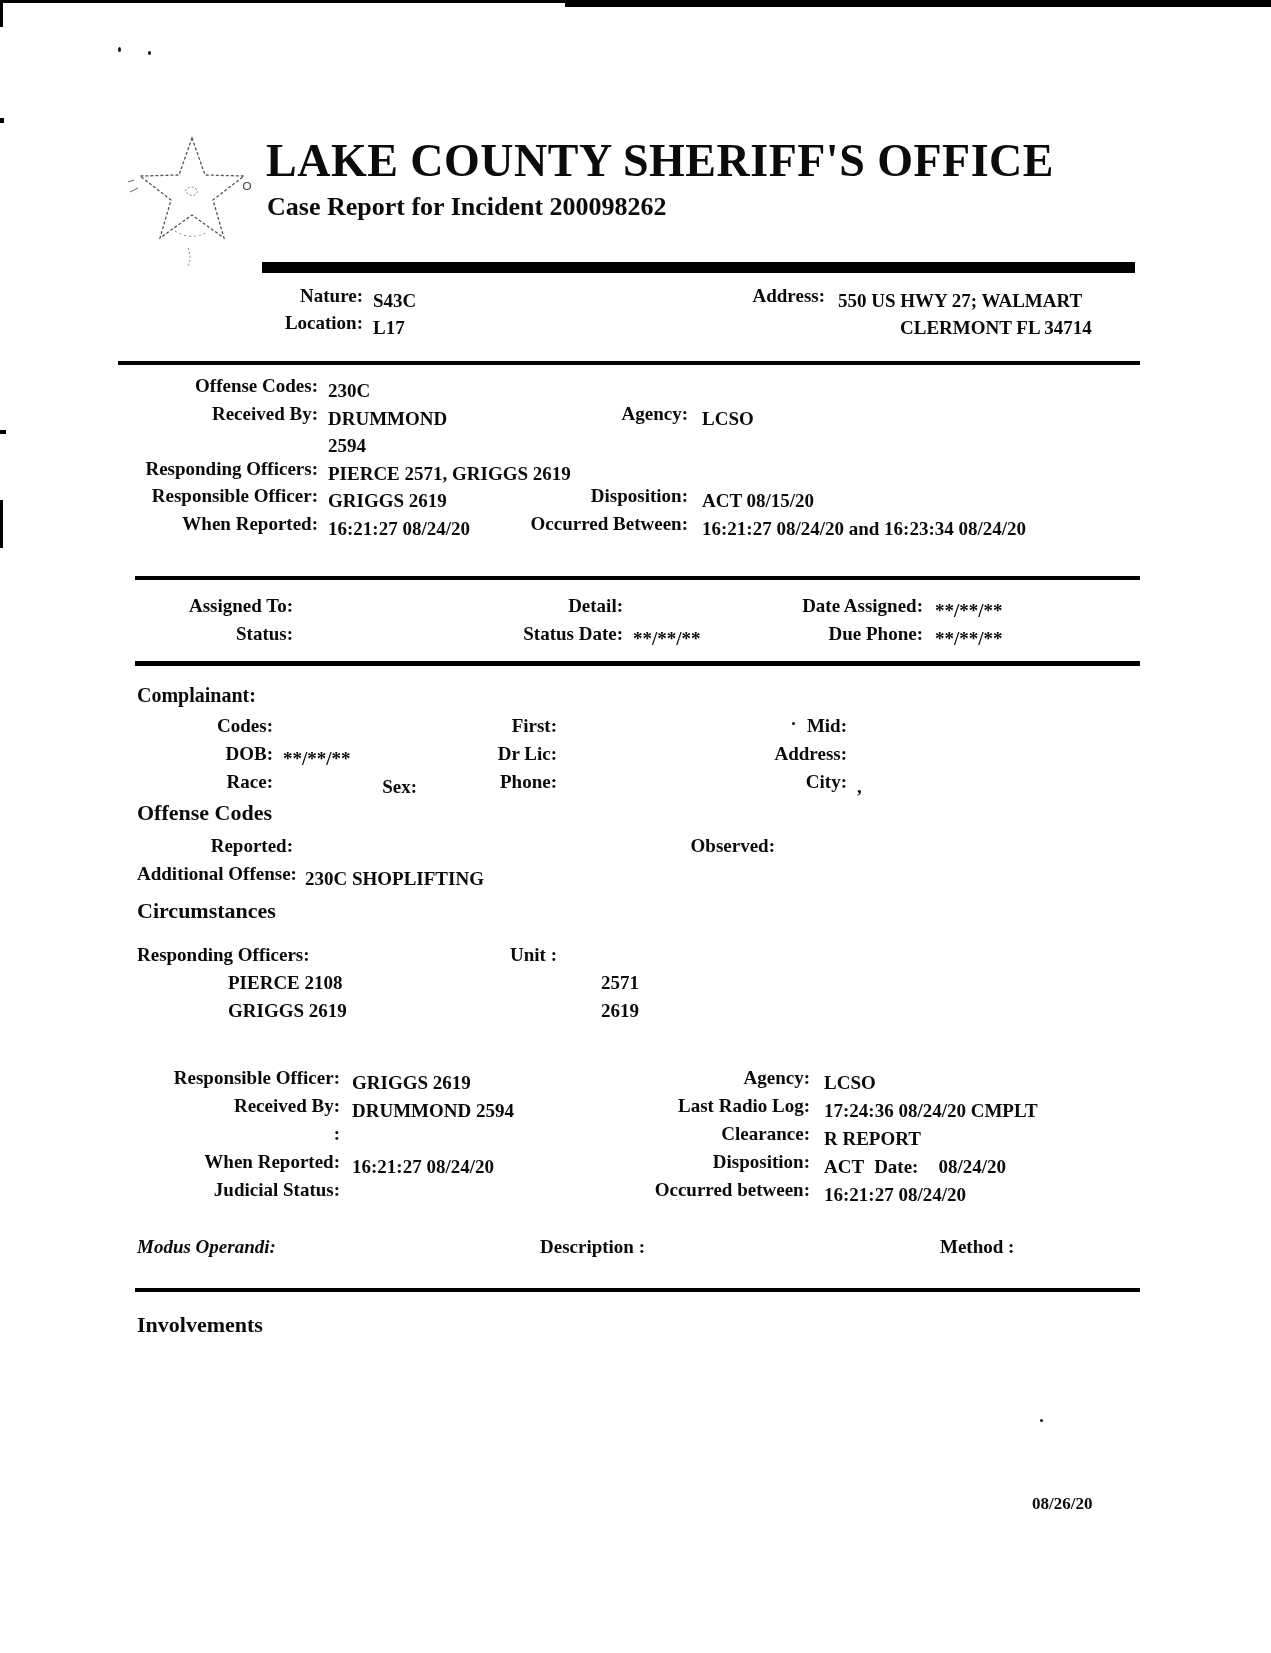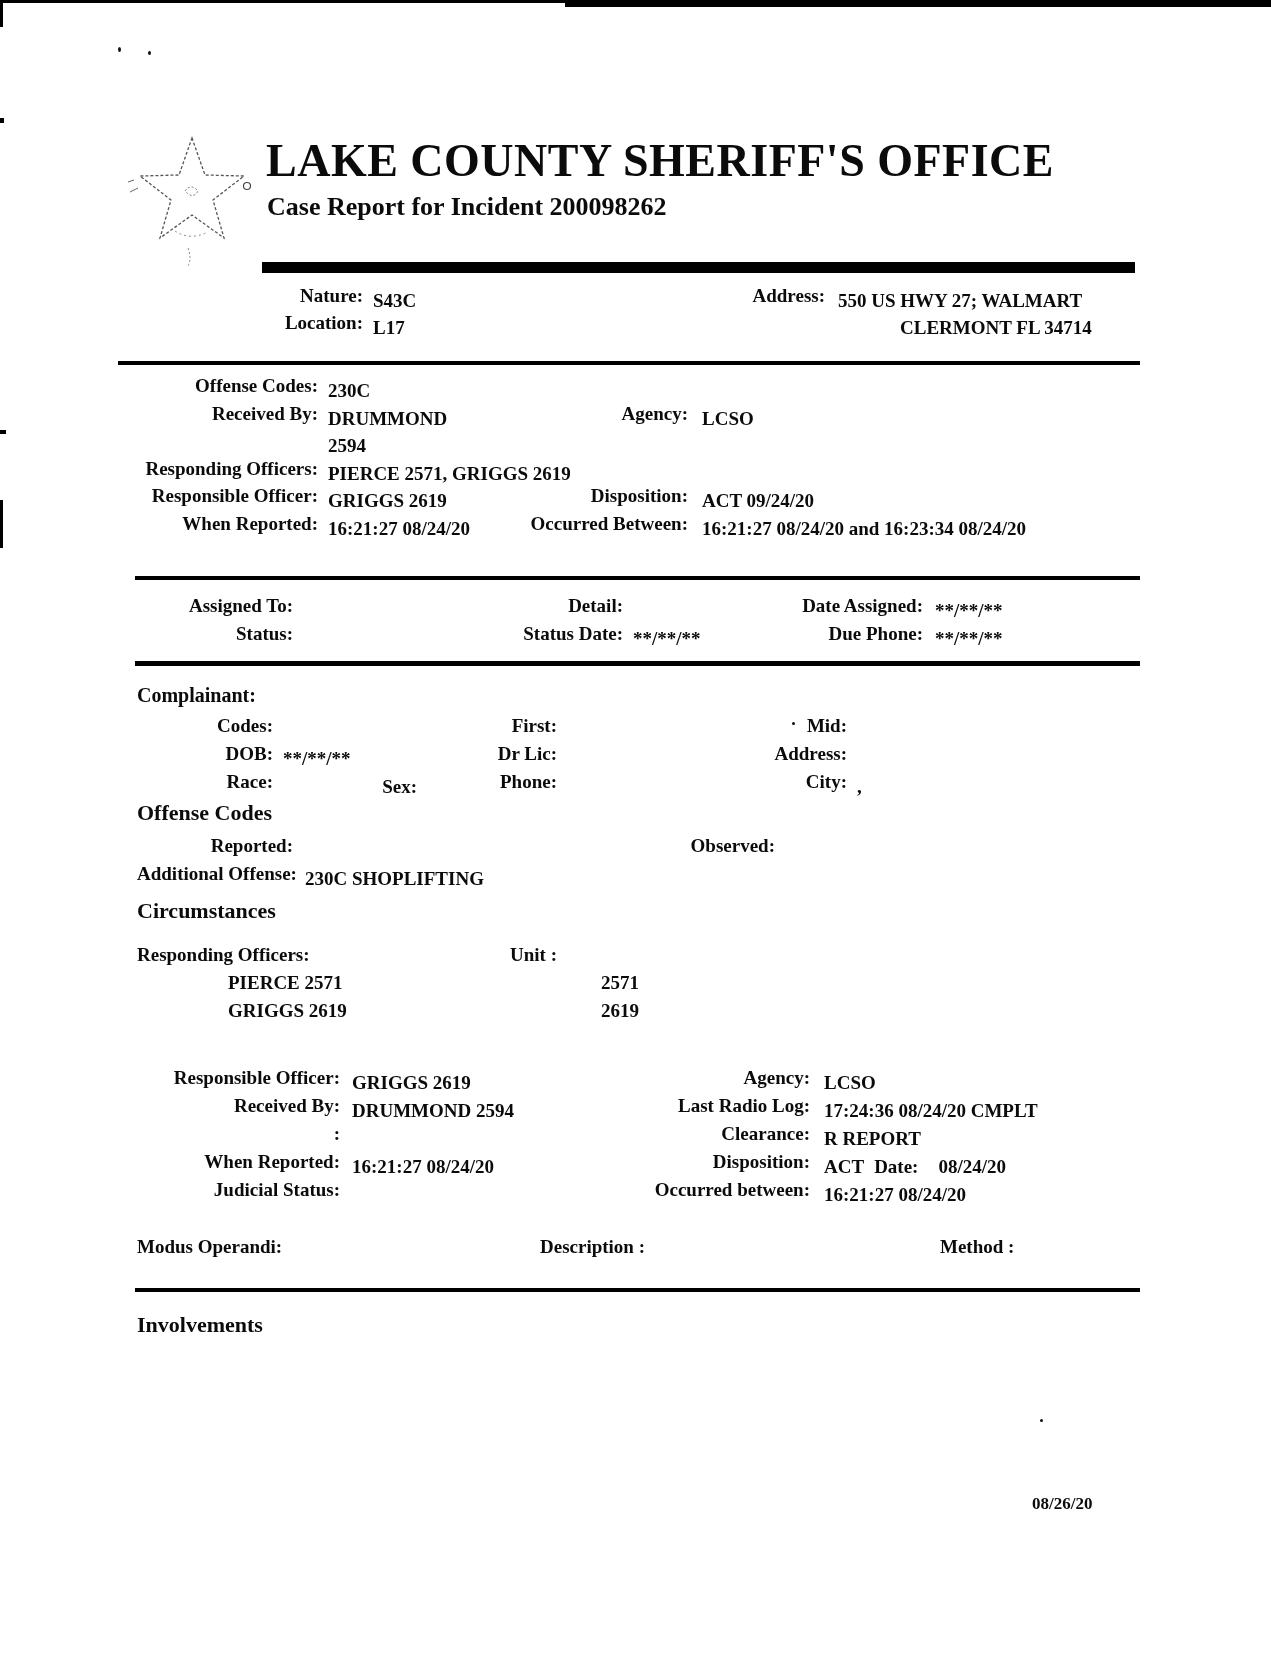--- a/index.html
+++ b/index.html
@@ -27,21 +27,21 @@
   
   .c1{width:136px;} .cg{width:10px;} .cv1{width:170px;} .c2{width:104px;} .cv2{width:180px;} .c3{width:100px;}
   .sexbox{display:inline-block;width:134px;text-align:right;}
   
   .o1{width:156px;} .og{width:12px;} .ov1{width:300px;} .o2{width:170px;}
   
   .t1{width:373px;} .indent{padding-left:91px;}
   
   .d1{width:203px;} .dg1{width:12px;} .dv1{width:268px;} .d2{width:190px;} .dg2{width:14px;}
   
-  .m1{width:403px;} .m2{width:400px;}
+  .m1{width:403px;font-style:italic;} .m2{width:400px;}
   .dot{position:absolute;background:#111;border-radius:50%;}
 </style>
 </head>
 <body>
 
 <div class="page">
 
   <div class="artifact" style="left:0;top:0;width:1271px;height:3px;"></div>
   <div class="artifact" style="left:565px;top:0;width:706px;height:7px;"></div>
   <div class="artifact" style="left:0;top:0;width:3px;height:27px;"></div>
@@ -115,21 +115,21 @@
       <span class="lbl s2l1">Responding Officers:</span>
       <span class="s2g1"></span>
       <span class="val">PIERCE 2571, GRIGGS 2619</span>
     </div>
     <div class="row">
       <span class="lbl s2l1">Responsible Officer:</span>
       <span class="s2g1"></span>
       <span class="val s2v1">GRIGGS 2619</span>
       <span class="lbl s2l2">Disposition:</span>
       <span class="s2g2"></span>
-      <span class="val">ACT 09/24/20</span>
+      <span class="val">ACT 08/15/20</span>
     </div>
     <div class="row">
       <span class="lbl s2l1">When Reported:</span>
       <span class="s2g1"></span>
       <span class="val s2v1">16:21:27 08/24/20</span>
       <span class="lbl s2l2">Occurred Between:</span>
       <span class="s2g2"></span>
       <span class="val">16:21:27 08/24/20 and 16:23:34 08/24/20</span>
     </div>
   </div>
@@ -211,21 +211,21 @@
     </div>
   </div>
 
   <div class="abs h2" style="left:137px;top:898px;">Circumstances</div>
   <div class="abs r28" style="left:137px;top:936px;">
     <div class="row">
       <span class="val t1">Responding Officers:</span>
       <span class="val">Unit :</span>
     </div>
     <div class="row">
-      <span class="val t1 indent">PIERCE 2571</span>
+      <span class="val t1 indent">PIERCE 2108</span>
       <span class="val">2571</span>
     </div>
     <div class="row">
       <span class="val t1 indent">GRIGGS 2619</span>
       <span class="val">2619</span>
     </div>
   </div>
 
   <div class="abs r28" style="left:137px;top:1064px;">
     <div class="row">

